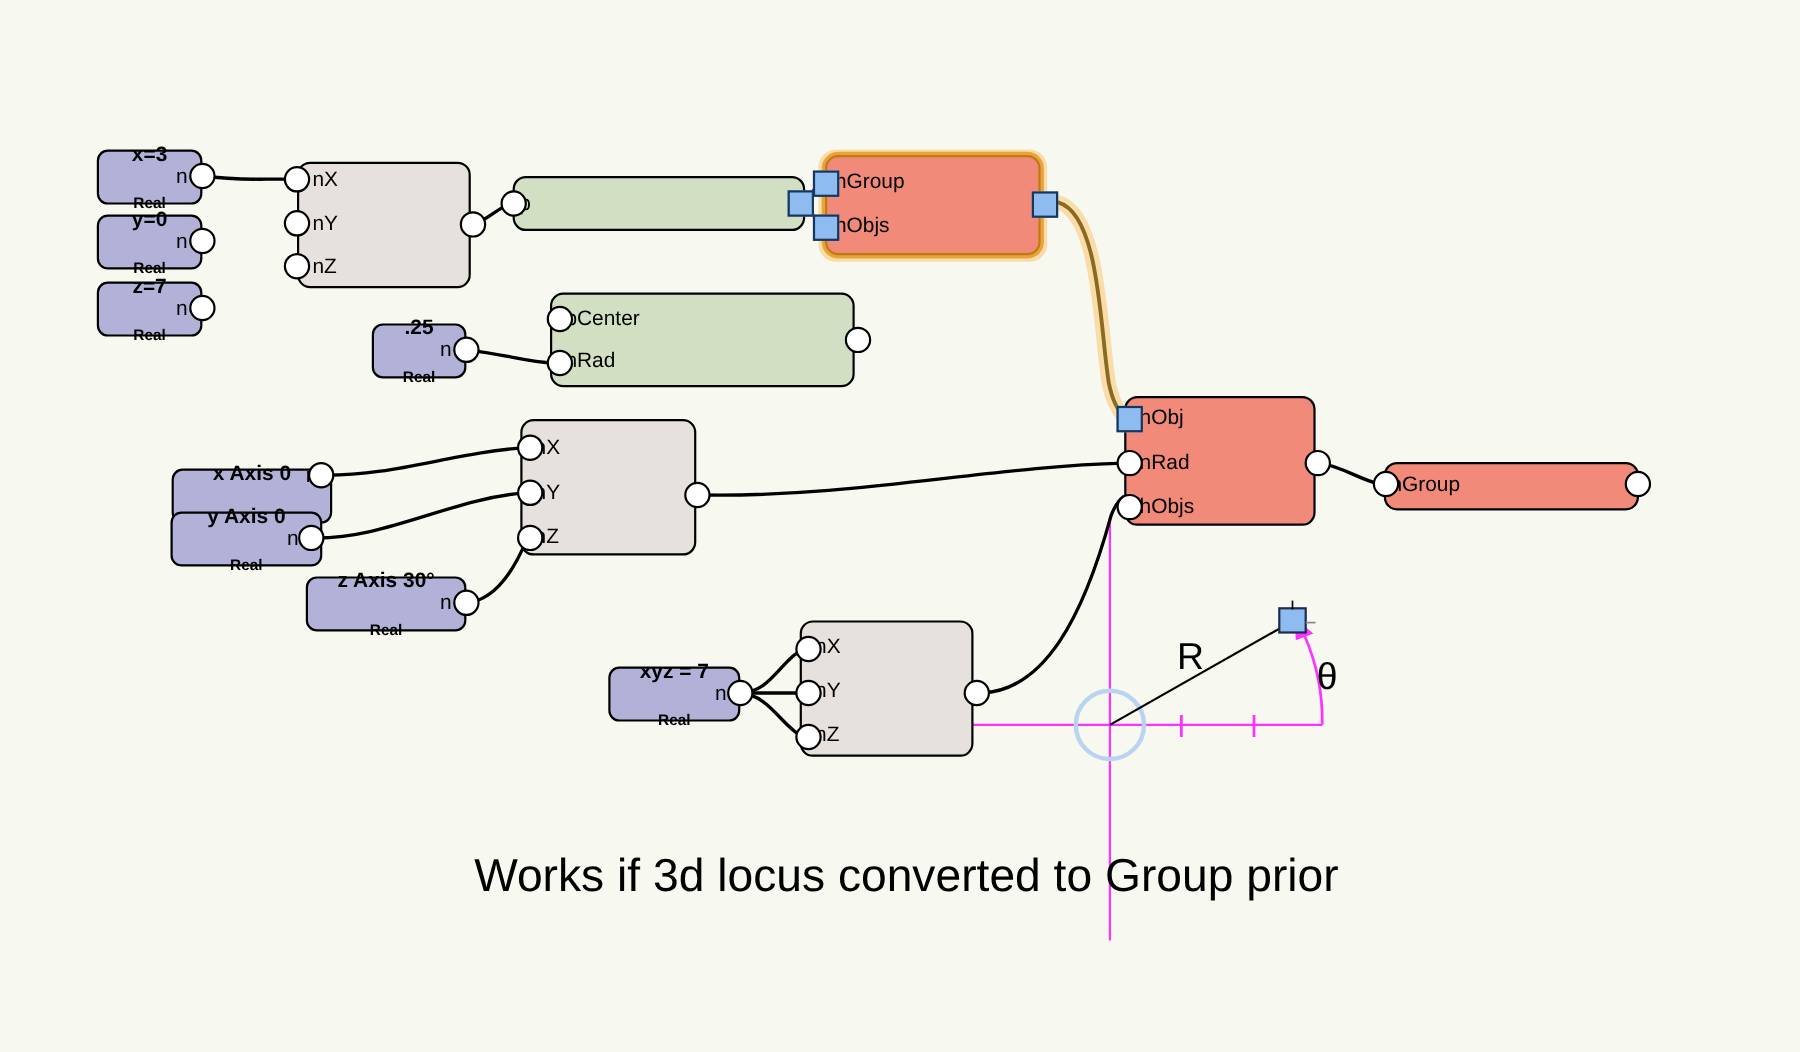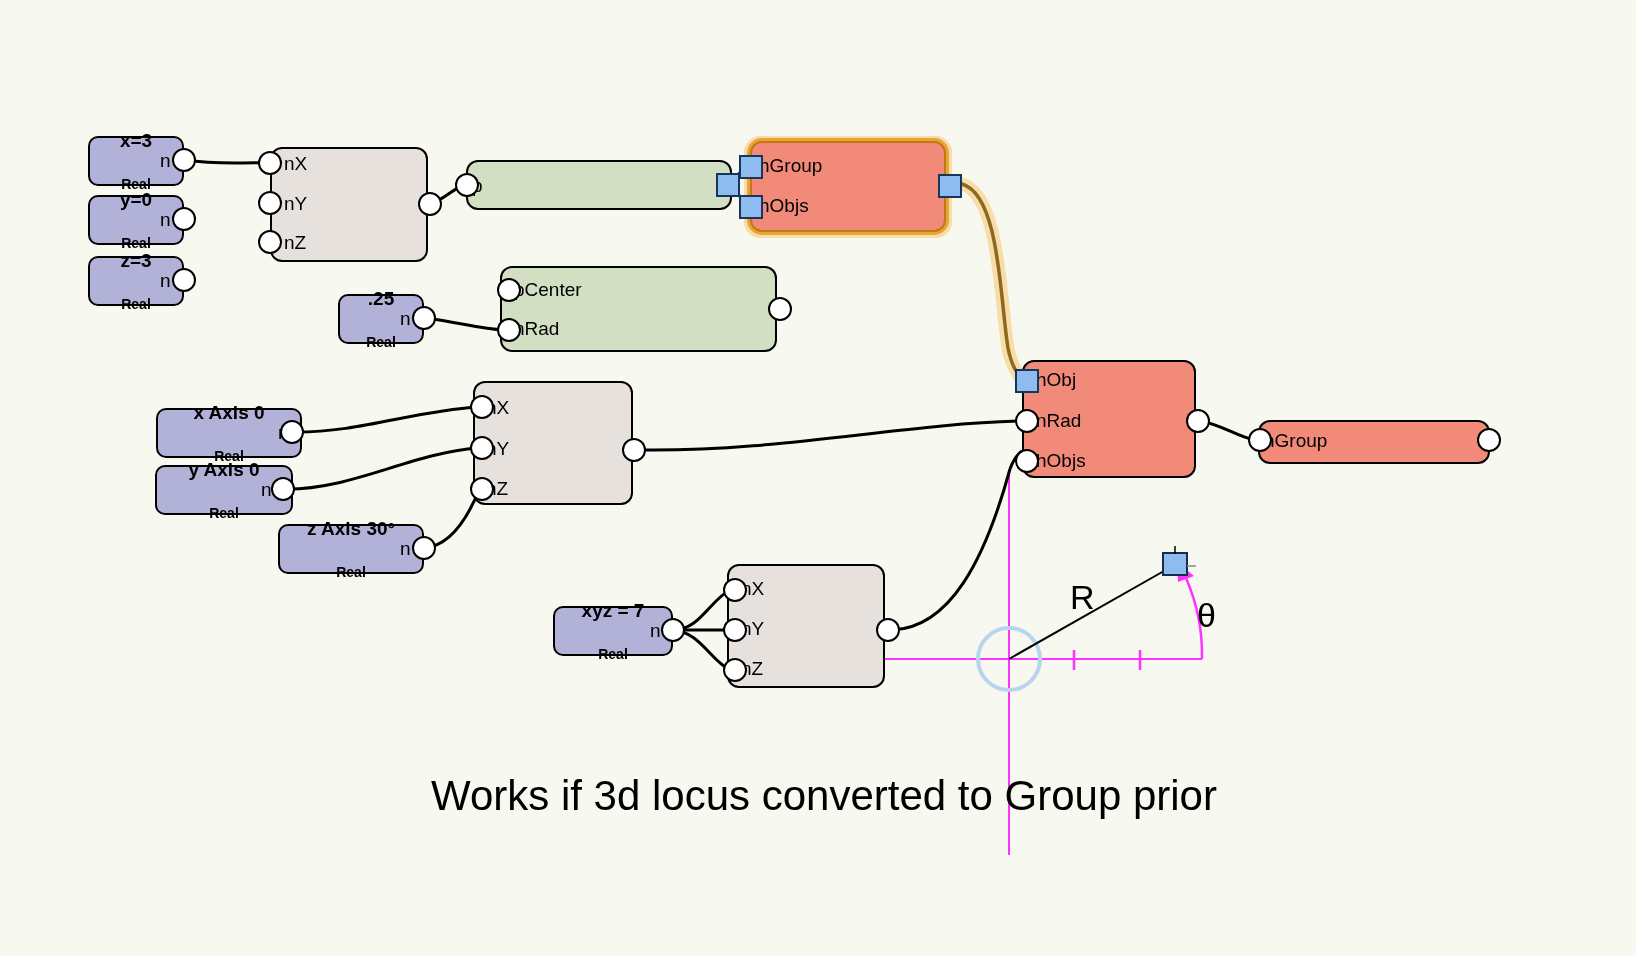--- a/index.html
+++ b/index.html
@@ -230,21 +230,21 @@
   <div class="port circ" style="left:172px; top:148px;"></div>
 
   <div class="node value" style="left:88px; top:195px; width:96px; height:50px;">
     <div class="val-title">y=0</div>
     <div class="val-type">Real</div>
   </div>
   <div class="plabel" style="left:160px; top:209px;">n</div>
   <div class="port circ" style="left:172px; top:207px;"></div>
 
   <div class="node value" style="left:88px; top:256px; width:96px; height:50px;">
-    <div class="val-title">z=3</div>
+    <div class="val-title">z=7</div>
     <div class="val-type">Real</div>
   </div>
   <div class="plabel" style="left:160px; top:270px;">n</div>
   <div class="port circ" style="left:172px; top:268px;"></div>
 
   <div class="node geom" style="left:270px; top:147px; width:158px; height:115px;"></div>
   <div class="titlebox" style="left:306px; top:193px;">
     <span class="node-title">Point 3D</span>
     <span class="node-out-label">p</span>
   </div>
@@ -287,21 +287,21 @@
   <div class="titlebox" style="left:579px; top:298px;">
     <span class="node-title">Create Circle</span>
     <span class="node-out-label">hCircle</span>
   </div>
   <div class="plabel" style="left:514px; top:279px;">pCenter</div>
   <div class="plabel" style="left:514px; top:318px;">nRad</div>
   <div class="port circ" style="left:497px; top:278px;"></div>
   <div class="port circ" style="left:497px; top:318px;"></div>
   <div class="port circ" style="left:768px; top:297px;"></div>
 
-  <div class="node value" style="left:156px; top:408px; width:146px; height:50px;">
+  <div class="node value" style="left:156px; top:426px; width:146px; height:50px;">
     <div class="val-title">x Axis 0</div>
     <div class="val-type">Real</div>
   </div>
   <div class="plabel" style="left:278px; top:422px;">n</div>
   <div class="port circ" style="left:280px; top:420px;"></div>
 
   <div class="node value" style="left:155px; top:465px; width:138px; height:50px;">
     <div class="val-title">y Axis 0</div>
     <div class="val-type">Real</div>
   </div>

